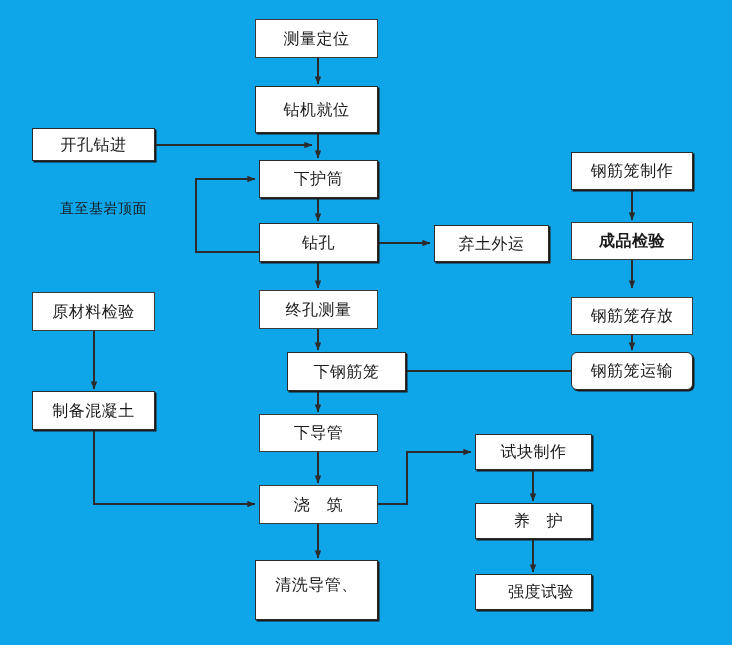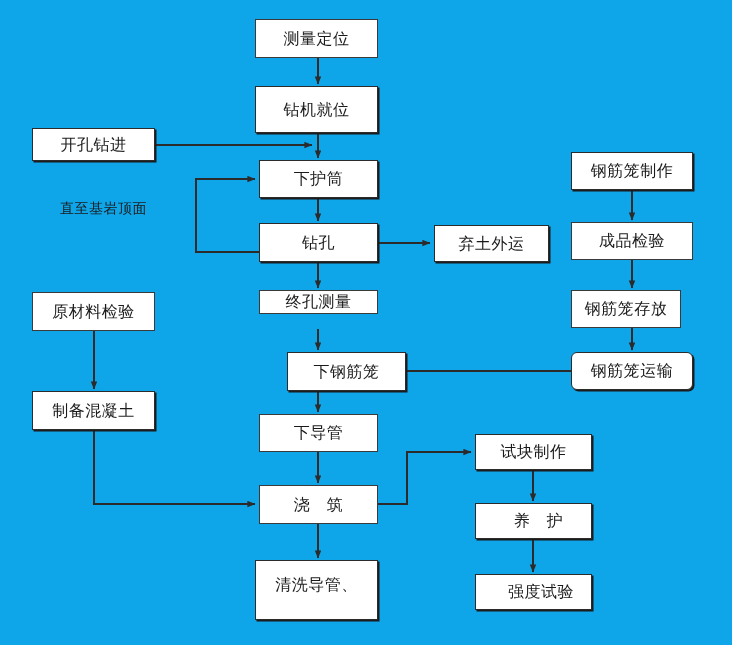--- a/index.html
+++ b/index.html
@@ -88,30 +88,30 @@
         <polyline points="533,539 533,572" fill="none" stroke="#2b2b2b" stroke-width="2" stroke-linejoin="miter" marker-end="url(#ah)"></polyline>
       </g>
   </svg>
   <div id="node-layer">
       <div class="node" style="left: 255px; top: 19px; width: 123px; height: 39px;"><span>测量定位</span></div>
       <div class="node bold" style="left: 255px; top: 86px; width: 123px; height: 47px;"><span>钻机就位</span></div>
       <div class="node bold" style="left: 32px; top: 128px; width: 123px; height: 33px;"><span>开孔钻进</span></div>
       <div class="node bold" style="left: 259px; top: 160px; width: 119px; height: 38px;"><span>下护筒</span></div>
       <div class="node bold" style="left: 259px; top: 223px; width: 119px; height: 39px;"><span>钻孔</span></div>
       <div class="node bold" style="left: 434px; top: 225px; width: 115px; height: 37px;"><span>弃土外运</span></div>
-      <div class="node" style="left: 259px; top: 290px; width: 119px; height: 24px;"><span>终孔测量</span></div>
+      <div class="node" style="left: 259px; top: 290px; width: 119px; height: 39px;"><span>终孔测量</span></div>
       <div class="node bold" style="left: 259px; top: 352px; width: 119px; height: 39px; margin-left: 28px;"><span>下钢筋笼</span></div>
       <div class="node" style="left: 259px; top: 414px; width: 119px; height: 38px;"><span>下导管</span></div>
       <div class="node" style="left: 259px; top: 485px; width: 119px; height: 39px;"><span>浇　筑</span></div>
       <div class="node bold tall-top" style="left: 255px; top: 560px; width: 123px; height: 60px;"><span>清洗导管、</span></div>
       <div class="node" style="left: 32px; top: 292px; width: 123px; height: 39px;"><span>原材料检验</span></div>
       <div class="node bold" style="left: 32px; top: 391px; width: 123px; height: 39px;"><span>制备混凝土</span></div>
       <div class="node bold" style="left: 571px; top: 152px; width: 122px; height: 38px;"><span>钢筋笼制作</span></div>
-      <div class="node" style="left: 571px; top: 222px; width: 122px; height: 38px;"><span>成品检验</span></div>
-      <div class="node" style="left: 571px; top: 290px; width: 110px; height: 38px; text-align: right;"><span>钢筋笼存放</span></div>
+      <div class="node" style="left: 571px; top: 222px; width: 122px; height: 38px; font-weight: bold;"><span>成品检验</span></div>
+      <div class="node" style="left: 571px; top: 297px; width: 122px; height: 38px; text-align: right;"><span>钢筋笼存放</span></div>
       <div class="node bold" style="left: 571px; top: 352px; width: 122px; height: 38px; border-radius: 6px;"><span>钢筋笼运输</span></div>
       <div class="node bold" style="left: 475px; top: 434px; width: 117px; height: 36px;"><span>试块制作</span></div>
       <div class="node bold" style="left: 475px; top: 503px; width: 117px; height: 36px; padding-left: 10px;"><span>养　护</span></div>
       <div class="node bold" style="left: 475px; top: 574px; width: 117px; height: 36px; padding-left: 15px;"><span>强度试验</span></div>
     </div>
   <div id="annotation-layer">
       <div class="freetext" style="left: 60px; top: 201px;">直至基岩顶面</div>
     </div>
 </div>
 

